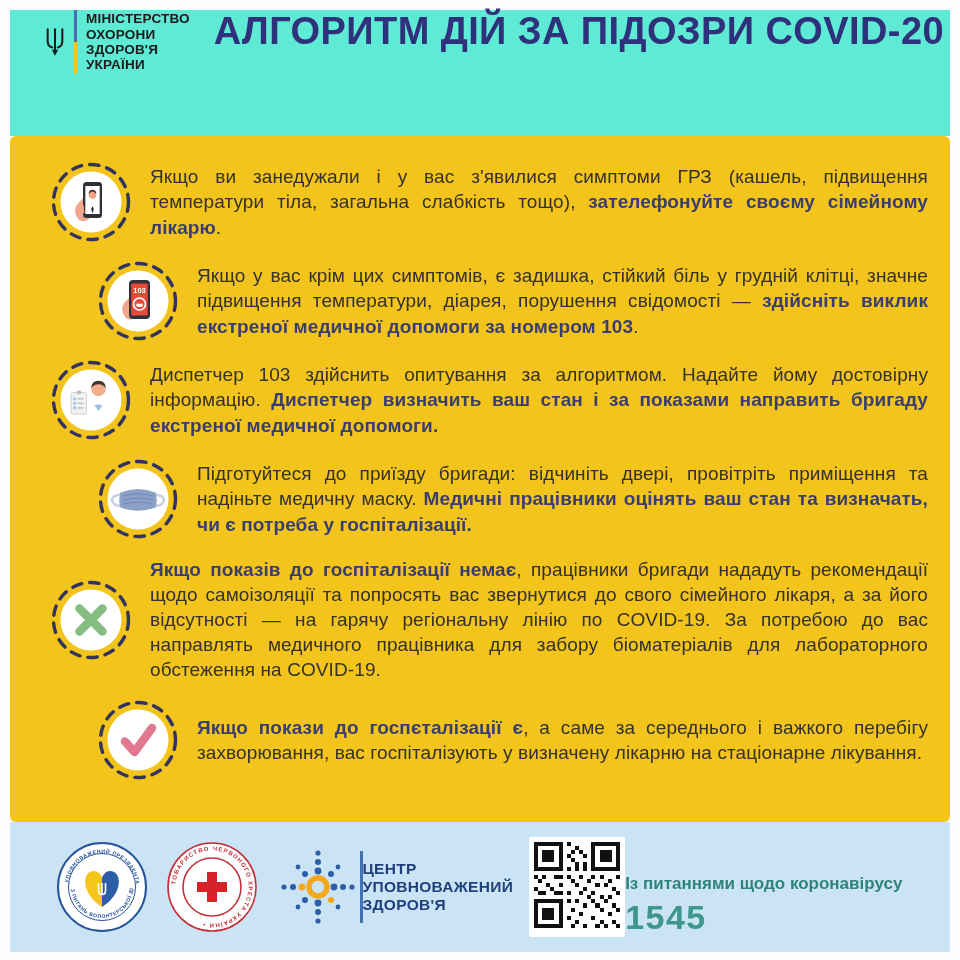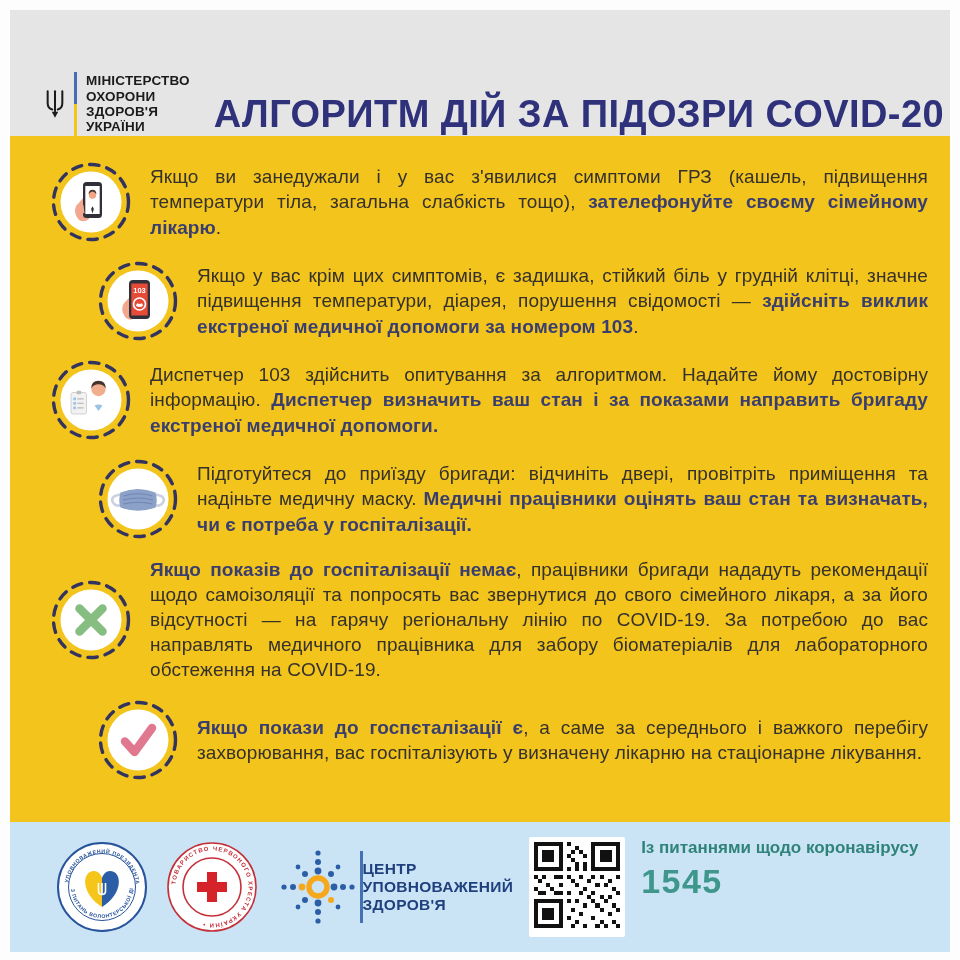--- a/index.html
+++ b/index.html
@@ -6,32 +6,32 @@
   html,body { margin:0; padding:0; }
   body {
     width:960px; height:960px;
     background:#ffffff;
     font-family:"Liberation Sans", sans-serif;
   }
   .page { position:relative; width:960px; height:960px; background:#fdfdfd; overflow:hidden; }
 
   
   .header {
-    height:126px; margin:10px 10px 0 10px; background:#e5e5e5;
-    display:flex; align-items:flex-end; padding-left:34px;
+    height:126px; margin:10px 10px 0 10px; background:#5eead4;
+    display:flex; align-items:flex-start; padding-left:34px;
   }
   .moz-logo { display:flex; align-items:center; }
   .moz-bar { width:3px; height:64px; margin:0 9px 0 8px;
     background:linear-gradient(#4a6bb5 0 50%, #f5c51a 50% 100%); }
   .moz-text { font-size:13.5px; font-weight:700; line-height:1.14; color:#1b1b1b; letter-spacing:.2px; }
   .moz-text span { display:block; }
   .page-title { margin:0 0 0 24px; font-size:38px; font-weight:800; color:#2f327b; letter-spacing:.4px; white-space:nowrap; }
 
   
-  .main { margin:0 10px; height:686px; background:#f3c41c; padding:25px 22px 8px 40px; }
+  .main { margin:0 10px; height:686px; background:#f3c41c; padding:25px 22px 8px 40px;border-radius:6px; }
   .step { display:flex; align-items:center; margin-bottom:17px; }
   .step.indent { padding-left:47px; }
   .step:last-child { margin-bottom:0; }
   .badge { width:82px; height:82px; flex:none; display:block; }
   .ring { fill:none; stroke:#32335e; stroke-width:3.4; stroke-dasharray:9.5 8; stroke-linecap:round; }
   .disc { fill:#ffffff; }
   .step-text { flex:1; margin:0 0 0 18px; font-size:19px; line-height:1.32; color:#35312b;
     text-align:justify; letter-spacing:.1px; }
   .step-text strong { color:#3a3e6e; font-weight:700; }
   .phone-num { font-size:7.5px; font-weight:700; fill:#ffffff; font-family:"Liberation Sans",sans-serif; }
@@ -44,21 +44,21 @@
   .logos { display:flex; align-items:center; gap:18px; }
   .logo-svg { display:block; }
   .ringtext { font-size:5.2px; font-weight:700; letter-spacing:.6px; fill:#27549b;
     font-family:"Liberation Sans",sans-serif; }
   .ringtext-red { font-size:6px; font-weight:700; letter-spacing:1.1px; fill:#c4303a;
     font-family:"Liberation Sans",sans-serif; }
   .phc { display:flex; align-items:center; }
   .phc-divider { width:2.5px; height:72px; background:#2b5ea7; opacity:.85; }
   .phc-text { font-size:15.5px; font-weight:800; color:#1f3f7d; line-height:1.15; letter-spacing:.3px; }
   .phc-text span { display:block; }
-  .hotline { display:flex; align-items:flex-start; gap:16px; margin-left:16px; }
+  .hotline { display:flex; align-items:flex-end; margin-left:16px; }
   .qr { background:#ffffff; padding:5px; border-radius:2px; flex:none; }
   .hotline-lines { font-size:17px; font-weight:700; color:#2f837a; line-height:1.35; }
   .hotline-lines span { display:block; }
   .hotline-number { font-size:34px; font-weight:800; color:#3e968c; letter-spacing:1.5px; margin-top:2px; }
 </style>
 </head>
 <body>
 
 <div class="page">
 

